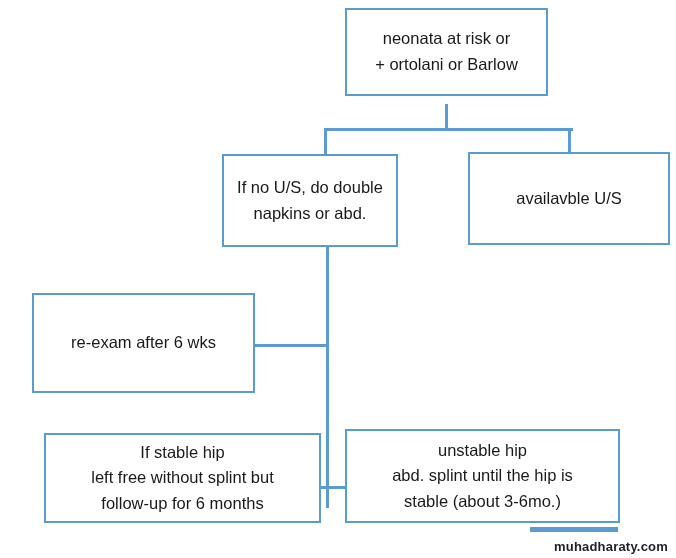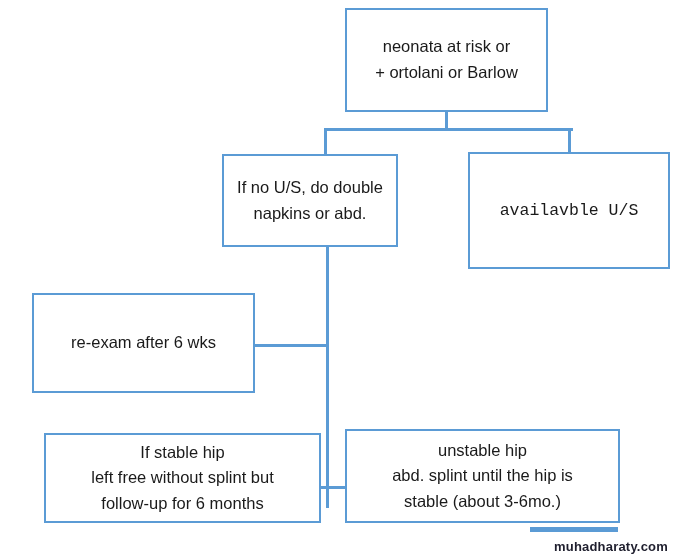--- a/index.html
+++ b/index.html
@@ -77,31 +77,31 @@
   <div class="connector v-line" style="left:324px; top:128px; height:28px;"></div>
 
   <div class="connector v-line" style="left:568px; top:128px; height:26px;"></div>
 
   <div class="connector v-line" style="left:326px; top:246px; height:262px;"></div>
 
   <div class="connector h-line" style="left:234px; top:344px; width:95px;"></div>
 
   <div class="connector h-line" style="left:305px; top:486px; width:42px;"></div>
 
-  <div class="node" style="left:345px; top:8px; width:203px; height:104px;">
+  <div class="node" style="left:345px; top:8px; width:203px; height:88px;">
     <span class="line">neonata at risk or</span>
     <span class="line">+ ortolani or Barlow</span>
   </div>
 
   <div class="node" style="left:222px; top:154px; width:176px; height:93px;">
     <span class="line">If no U/S, do double</span>
     <span class="line">napkins or abd.</span>
   </div>
 
-  <div class="node" style="left:468px; top:152px; width:202px; height:117px;font-family:Liberation Mono, monospace;">
+  <div class="node" style="left:468px; top:152px; width:202px; height:93px;">
     <span class="line">availavble U/S</span>
   </div>
 
   <div class="node" style="left:32px; top:293px; width:223px; height:100px;">
     <span class="line">re-exam after 6 wks</span>
   </div>
 
   <div class="node" style="left:44px; top:433px; width:277px; height:90px;">
     <span class="line">If stable hip</span>
     <span class="line">left free without splint but</span>

